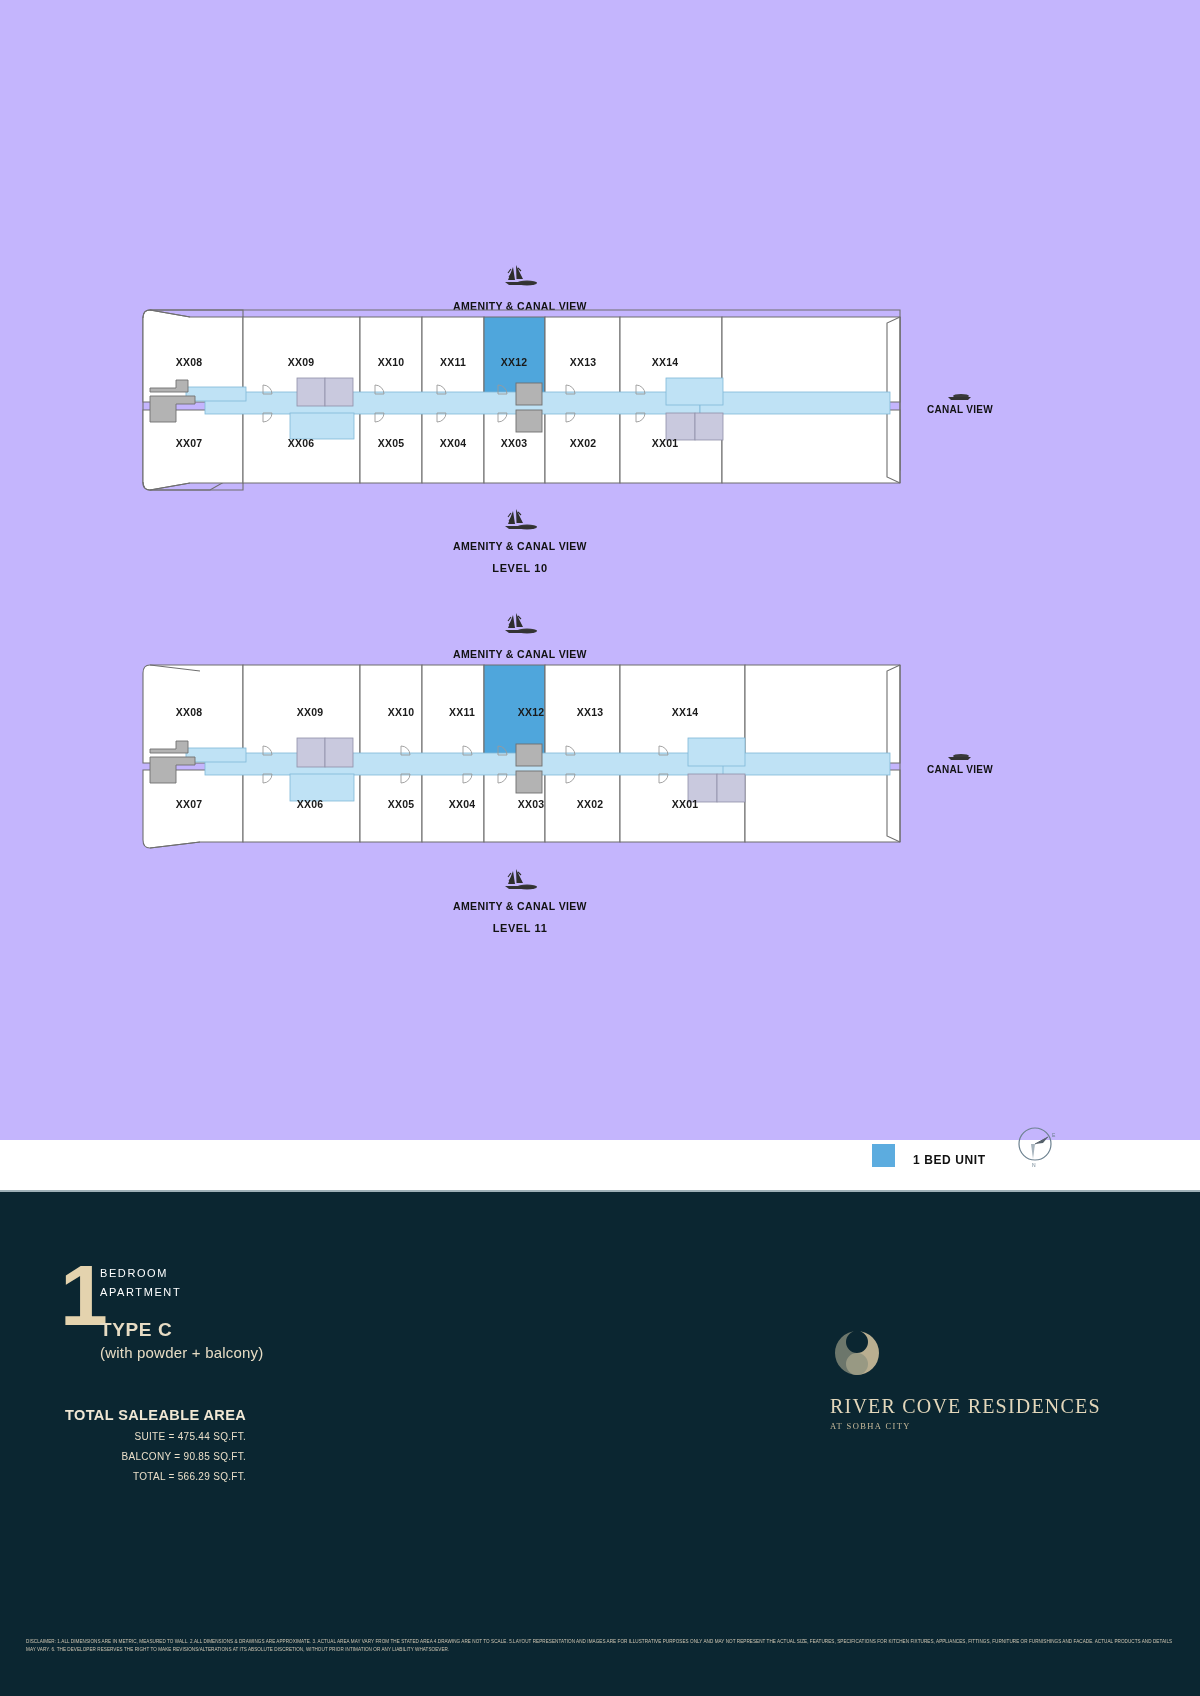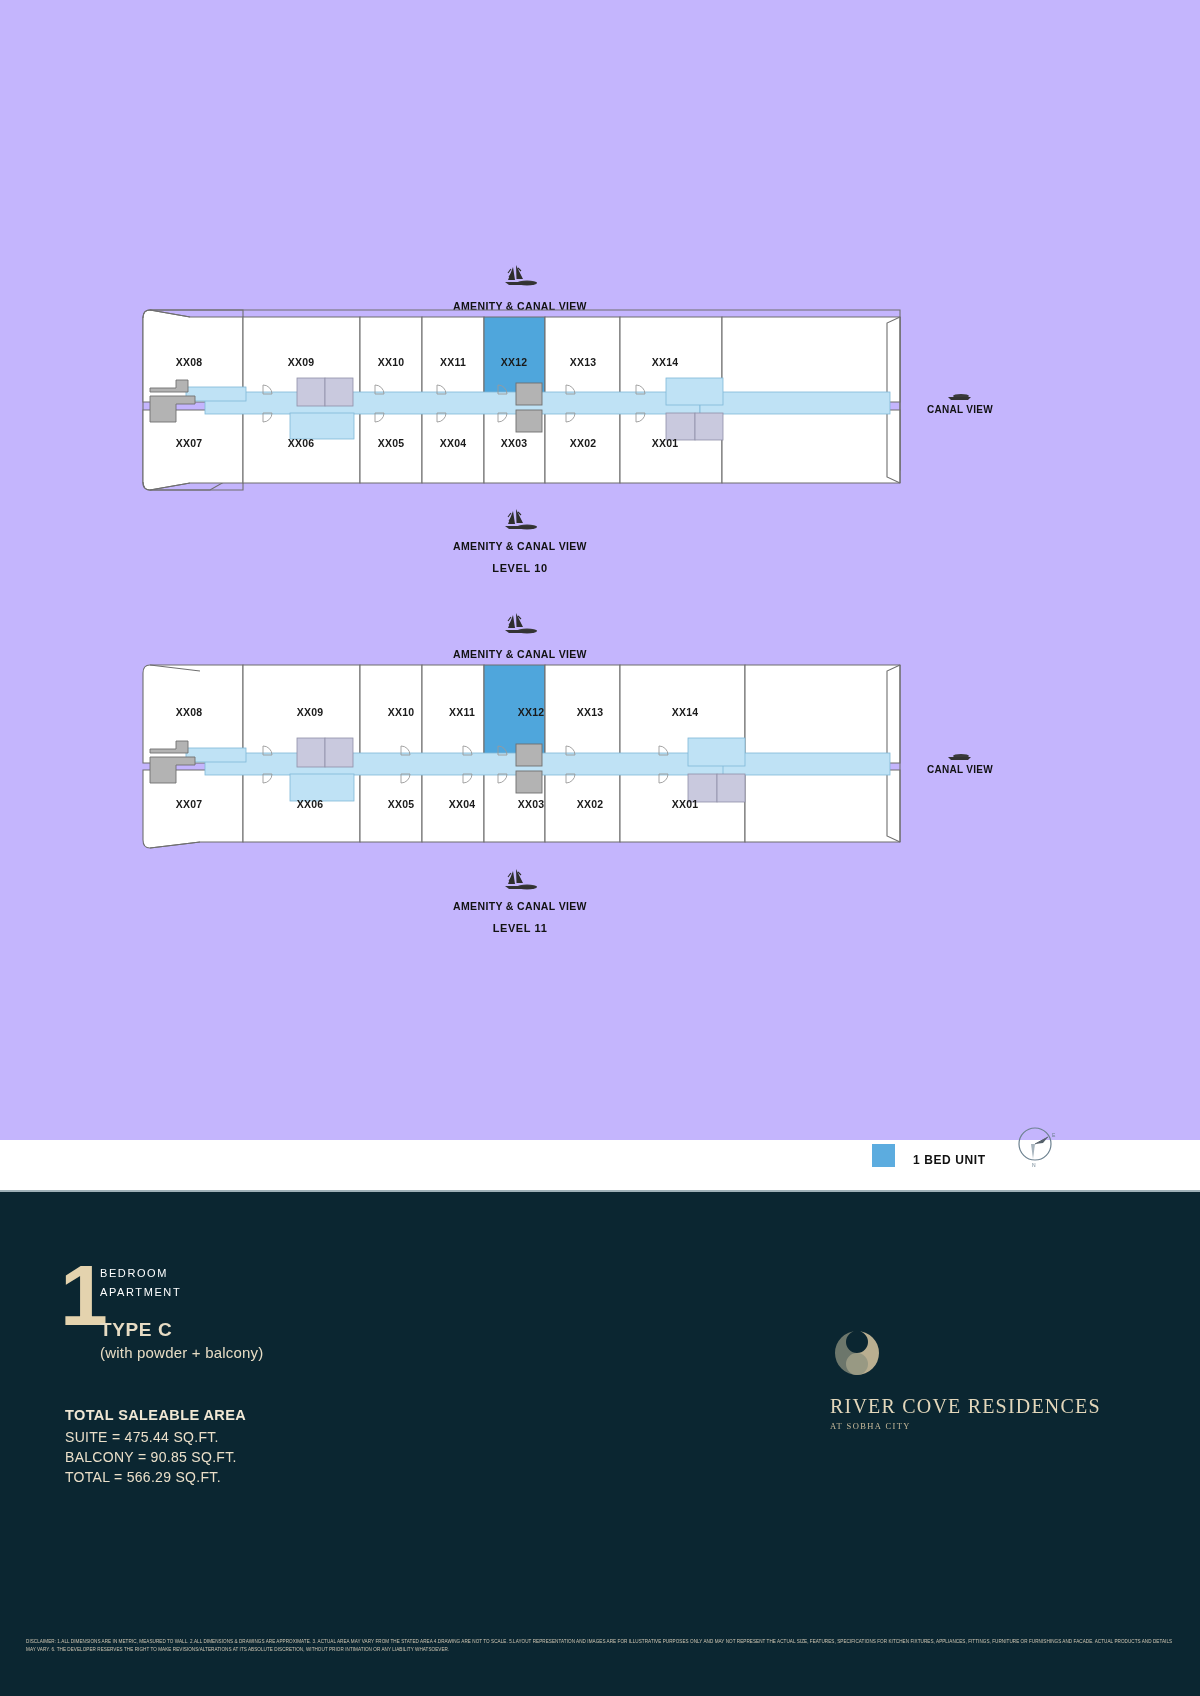--- a/index.html
+++ b/index.html
@@ -71,21 +71,21 @@
     position:absolute;left:100px;top:127px;
     font-size:19px;font-weight:bold;letter-spacing:.6px;color:#e7dcc4;
   }
   .type-sub{
     position:absolute;left:100px;top:152px;
     font-size:15px;color:#e7dcc4;letter-spacing:.2px;
   }
 
   .area-block{position:absolute;left:65px;top:215px;}
   .area-title{font-size:14.5px;font-weight:bold;letter-spacing:.4px;color:#f0e7d4;margin-bottom:4px;}
-  .area-line{font-size:14px;color:#eadfc9;letter-spacing:.3px;line-height:20px;}
+  .area-line{font-size:10px;color:#eadfc9;letter-spacing:.3px;line-height:20px;text-align:right;}
 
   .views-block{position:absolute;left:420px;top:210px;}
   .views-caption{font-size:11px;font-weight:bold;color:#dfd4bc;letter-spacing:.1px;margin-bottom:9px;}
   .views-title{font-size:21px;color:#efe6d2;letter-spacing:.8px;margin-bottom:12px;font-weight:normal;}
   .views-sub{font-size:11.5px;font-weight:bold;color:#e5dbc5;letter-spacing:.2px;margin-bottom:6px;}
   .views-units{font-size:12px;color:#e5dbc5;letter-spacing:.3px;}
 
   .brand{position:absolute;left:830px;top:135px;width:300px;text-align:left;}
   .brand-name{
     font-size:20px;letter-spacing:1.2px;color:#e3d7bb;

